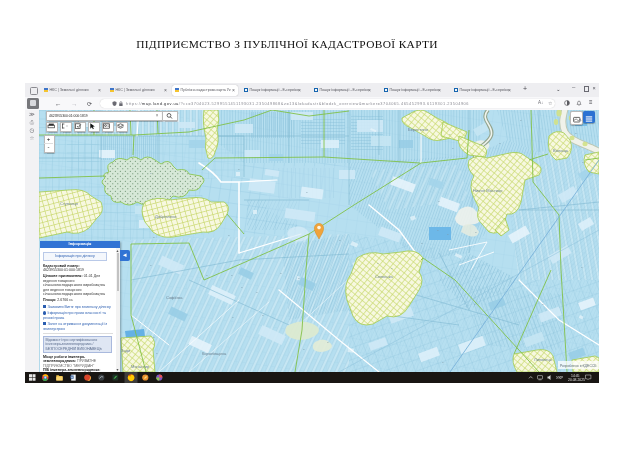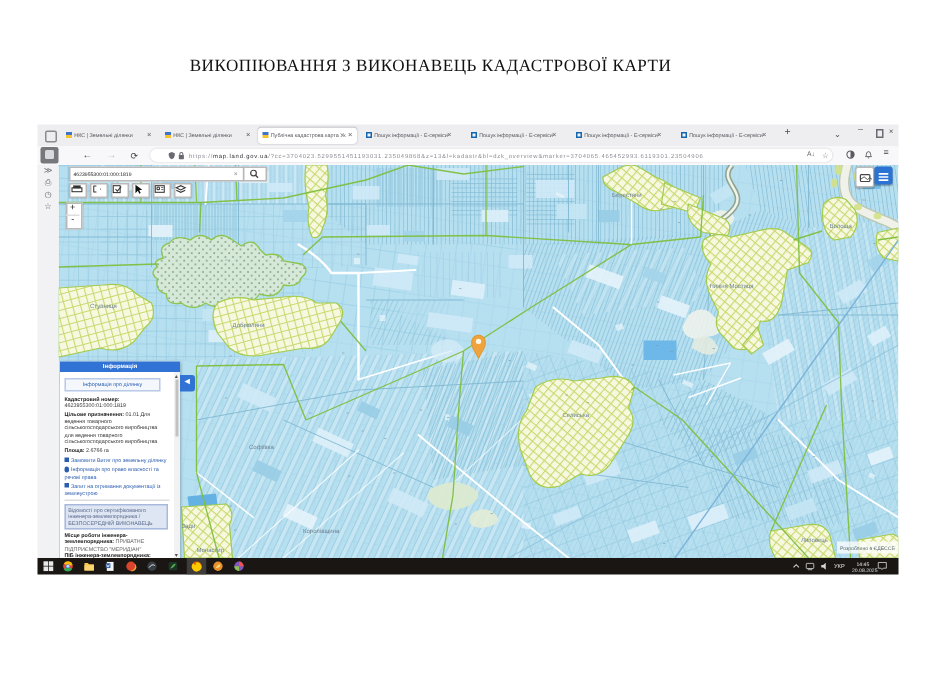--- a/index.html
+++ b/index.html
@@ -29,21 +29,21 @@
   #paneltext{position:absolute;left:43px;top:249px;width:70px;font-size:3.6px;line-height:4.55px;color:#333;}
   .blue{color:#2a5db0;}
   .bold{font-weight:bold;color:#1c1c1c;}
   #collapsebtn{position:absolute;left:120px;top:250px;width:9.5px;height:10.5px;background:#3173d4;border-radius:0 2px 2px 0;color:#fff;font-size:6px;line-height:10.5px;text-align:center;}
   
   #taskbar{position:absolute;left:25px;top:371.5px;width:573.5px;height:11px;background:#191613;}
 </style>
 </head>
 <body>
 <div id="page">
-  <div id="title">ВИКОПІЮВАННЯ З ВИКОНАВЕЦЬ КАДАСТРОВОЇ КАРТИ</div>
+  <div id="title">ПІДПРИЄМСТВО З ПУБЛІЧНОЇ КАДАСТРОВОЇ КАРТИ</div>
 
   <div id="tabbar"></div>
   <div class="abs" style="left:29.5px;top:86.5px;width:6px;height:6px;border:0.7px solid #8a8a90;border-radius:1.5px;"></div>
   <div class="tab" style="left:41px;width:63px;">
     <div class="fav flag"></div>
       <div class="txt">НКС | Земельні ділянки</div>
       <div class="x">×</div>
   </div>
   <div class="tab" style="left:107px;width:63px;">
     <div class="fav flag"></div>

